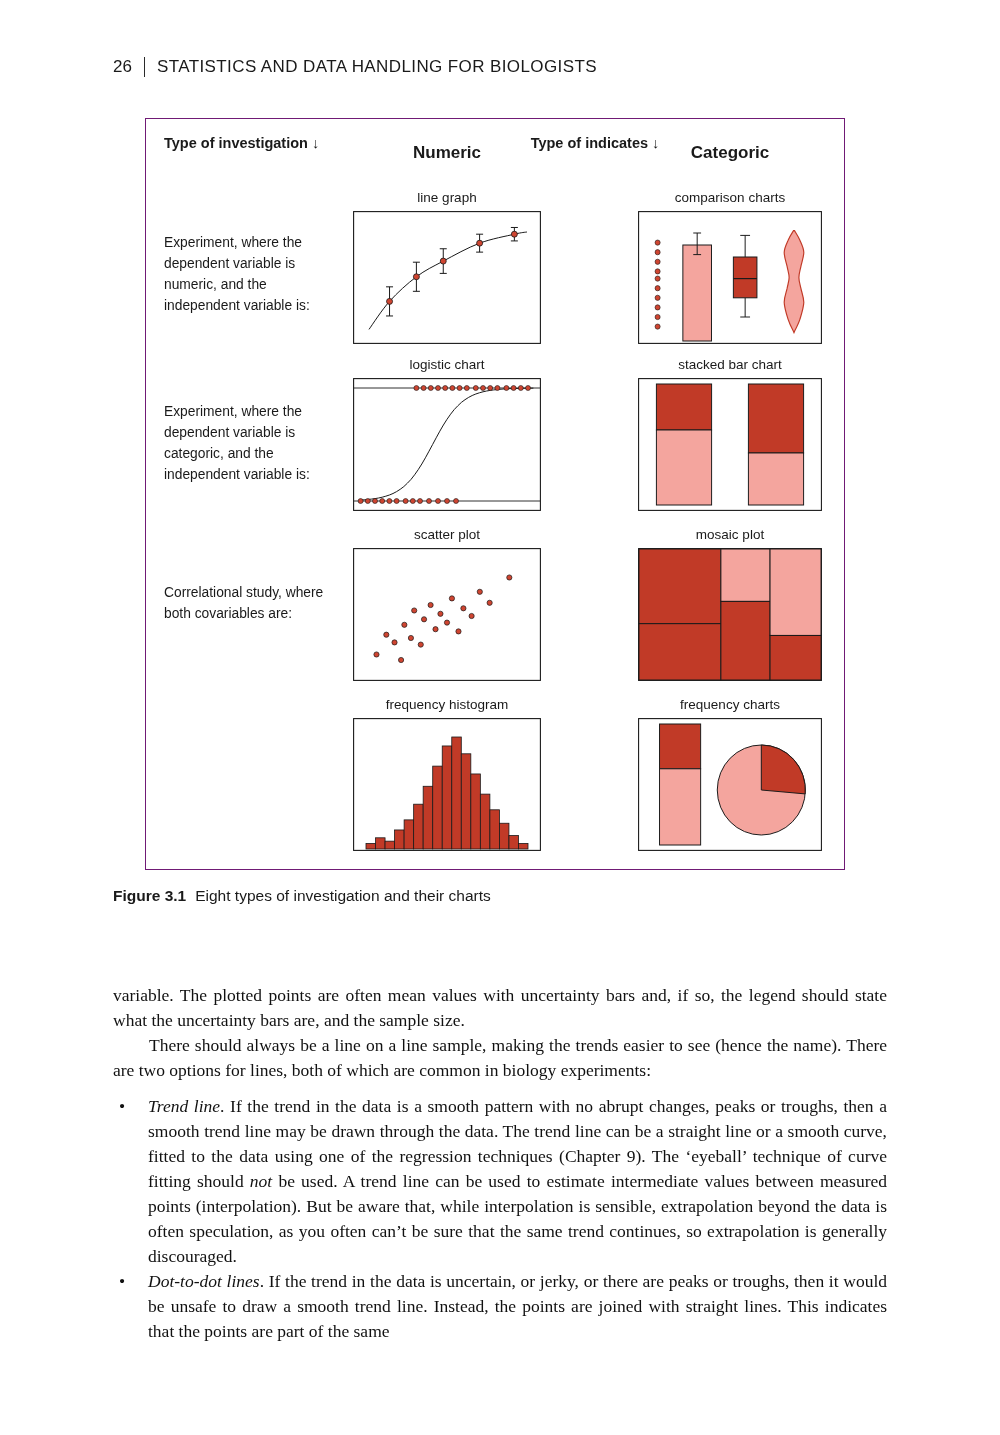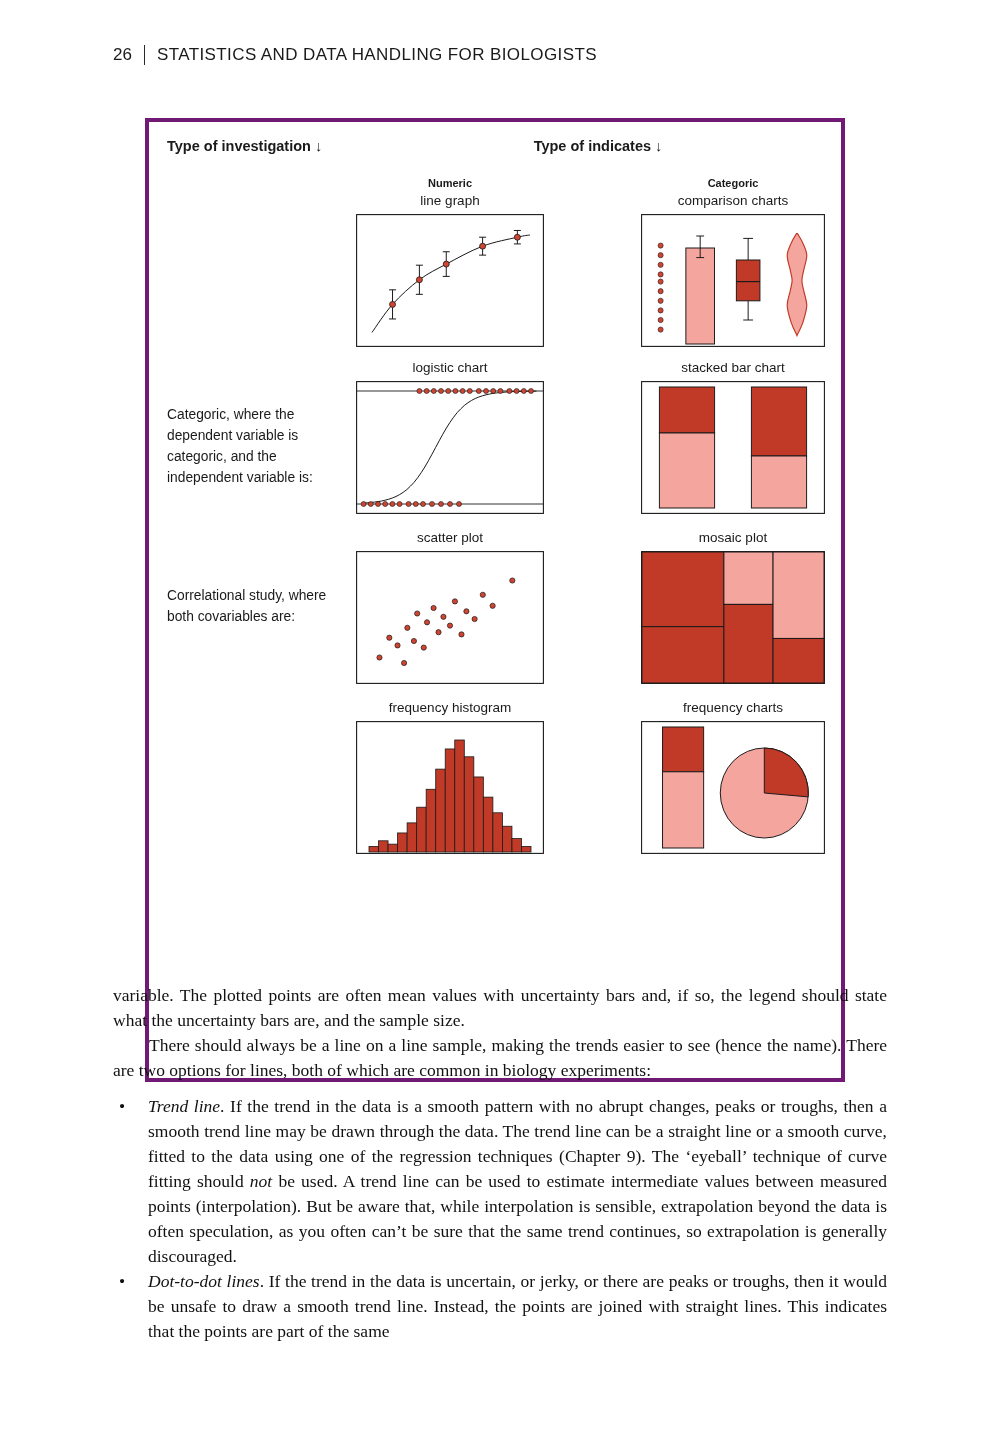--- a/index.html
+++ b/index.html
@@ -4,31 +4,31 @@
 <style>
   * { margin:0; padding:0; box-sizing:border-box; }
   html,body { background:#e8e8e8; }
   .page {
     position:relative; width:1000px; height:1435px; margin:0 auto;
     background:#ffffff; color:#1a1a1a;
     font-family:"Liberation Sans", sans-serif;
     overflow:hidden;
   }
   
-  .runhead { position:absolute; left:113px; top:45px; display:flex; align-items:flex-start; font-size:17px; }
+  .runhead { position:absolute; left:113px; top:57px; display:flex; align-items:flex-start; font-size:17px; }
   .runhead .pagenum { font-size:17px; }
   .runhead .bar { width:1px; height:20px; background:#2a2a2a; margin:0 12px; }
   .runhead .title { letter-spacing:0.4px; }
 
   
-  .figure-box { position:absolute; left:145px; top:118px; width:700px; height:964px; border:4px solid #701a75; background:#fff; }
+  .figure-box { position:absolute; left:145px; top:118px; width:700px; height:752px; border:1px solid #701a75; background:#fff; }
   .fig-h { position:absolute; font-weight:bold; font-size:14.5px; white-space:nowrap; }
   .inv-header { left:18px; top:16px; }
   .var-header { left:449px; top:16px; transform:translateX(-50%); }
-  .col-head { position:absolute; top:55px; font-weight:bold; font-size:11px; transform:translateX(-50%); white-space:nowrap;text-align:right; }
+  .col-head { position:absolute; top:24px; font-weight:bold; font-size:17px; transform:translateX(-50%); white-space:nowrap;text-align:right; }
   .numeric-head { left:301px; }
   .categoric-head { left:584px; }
   .arrow { font-weight:bold; }
 
   .chart-label { position:absolute; font-size:13.5px; transform:translateX(-50%); white-space:nowrap; color:#1a1a1a; }
   .cl-n { left:301px; } .cl-c { left:584px; }
   .cl-r1 { top:71px; } .cl-r2 { top:238px;text-align:center; } .cl-r3 { top:408px; } .cl-r4 { top:578px; }
 
   .chart { position:absolute; }
   .ch-n { left:207px; width:188px; } .ch-c { left:492px; width:184px; }
@@ -67,21 +67,22 @@
     <span class="bar"></span>
     <span class="title">STATISTICS AND DATA HANDLING FOR BIOLOGISTS</span>
   </div>
 
   <div class="figure-box">
     <div class="fig-h inv-header"><span>Type of investigation</span> <span class="arrow">↓</span></div>
     <div class="fig-h var-header"><span>Type of indicates</span> <span class="arrow">↓</span></div>
     <div class="col-head numeric-head">Numeric</div>
     <div class="col-head categoric-head">Categoric</div>
 
-    <div class="row-text rt-r2">Categoric, where the dependent variable is categoric, and the independent variable is:</div>
+    <div class="row-text rt-r1">Experiment, where the dependent variable is numeric, and the independent variable is:</div>
+    <div class="row-text rt-r2">Experiment, where the dependent variable is categoric, and the independent variable is:</div>
     <div class="row-text rt-r3">Correlational study, where both covariables are:</div>
 
     <div class="chart-label cl-n cl-r1">line graph</div>
     <div class="chart-label cl-c cl-r1">comparison charts</div>
     <div class="chart-label cl-n cl-r2">logistic chart</div>
     <div class="chart-label cl-c cl-r2">stacked bar chart</div>
     <div class="chart-label cl-n cl-r3">scatter plot</div>
     <div class="chart-label cl-c cl-r3">mosaic plot</div>
     <div class="chart-label cl-n cl-r4">frequency histogram</div>
     <div class="chart-label cl-c cl-r4">frequency charts</div>
@@ -246,20 +247,21 @@
         <svg viewBox="0 0 188 133" preserveAspectRatio="none" style="width: 100%; height: 100%; display: block;">
           <rect x="0.6" y="0.6" width="186.8" height="131.8" fill="#fff" stroke="#1a1a1a" stroke-width="1.1"></rect>
           <rect x="22" y="6" width="42" height="44.769999999999996" fill="#c13a27" stroke="#1a1a1a" stroke-width="1"></rect>
           <rect x="22" y="50.769999999999996" width="42" height="76.23" fill="#f4a59e" stroke="#1a1a1a" stroke-width="1"></rect>
           <circle cx="126" cy="72" r="45" fill="#f4a59e" stroke="#1a1a1a" stroke-width="1"></circle>
           <path d="M126,72 L126,27 A45,45 0 0 1 170.8,75.9 Z" fill="#c13a27" stroke="#1a1a1a" stroke-width="1"></path>
         </svg>
       </div>
   </div>
 
+  <div class="caption"><span class="cap-label">Figure 3.1</span><span class="cap-text">Eight types of investigation and their charts</span></div>
 
   <div class="bodytext">
     <p>variable. The plotted points are often mean values with uncertainty bars and, if so, the legend should state what the uncertainty bars are, and the sample size.</p>
     <p class="indent">There should always be a line on a line sample, making the trends easier to see (hence the name). There are two options for lines, both of which are common in biology experiments:</p>
     <div class="bullets">
       <div class="bullet">
         <span class="marker">•</span>
         <div class="btxt"><i>Trend line</i><span>. If the trend in the data is a smooth pattern with no abrupt changes, peaks or troughs, then a smooth trend line may be drawn through the data. The trend line can be a straight line or a smooth curve, fitted to the data using one of the regression techniques (Chapter 9). The ‘eyeball’ technique of curve fitting should </span><i>not</i><span> be used. A trend line can be used to estimate intermediate values between measured points (interpolation). But be aware that, while interpolation is sensible, extrapolation beyond the data is often speculation, as you often can’t be sure that the same trend continues, so extrapolation is generally discouraged.</span></div>
       </div>
       <div class="bullet">

